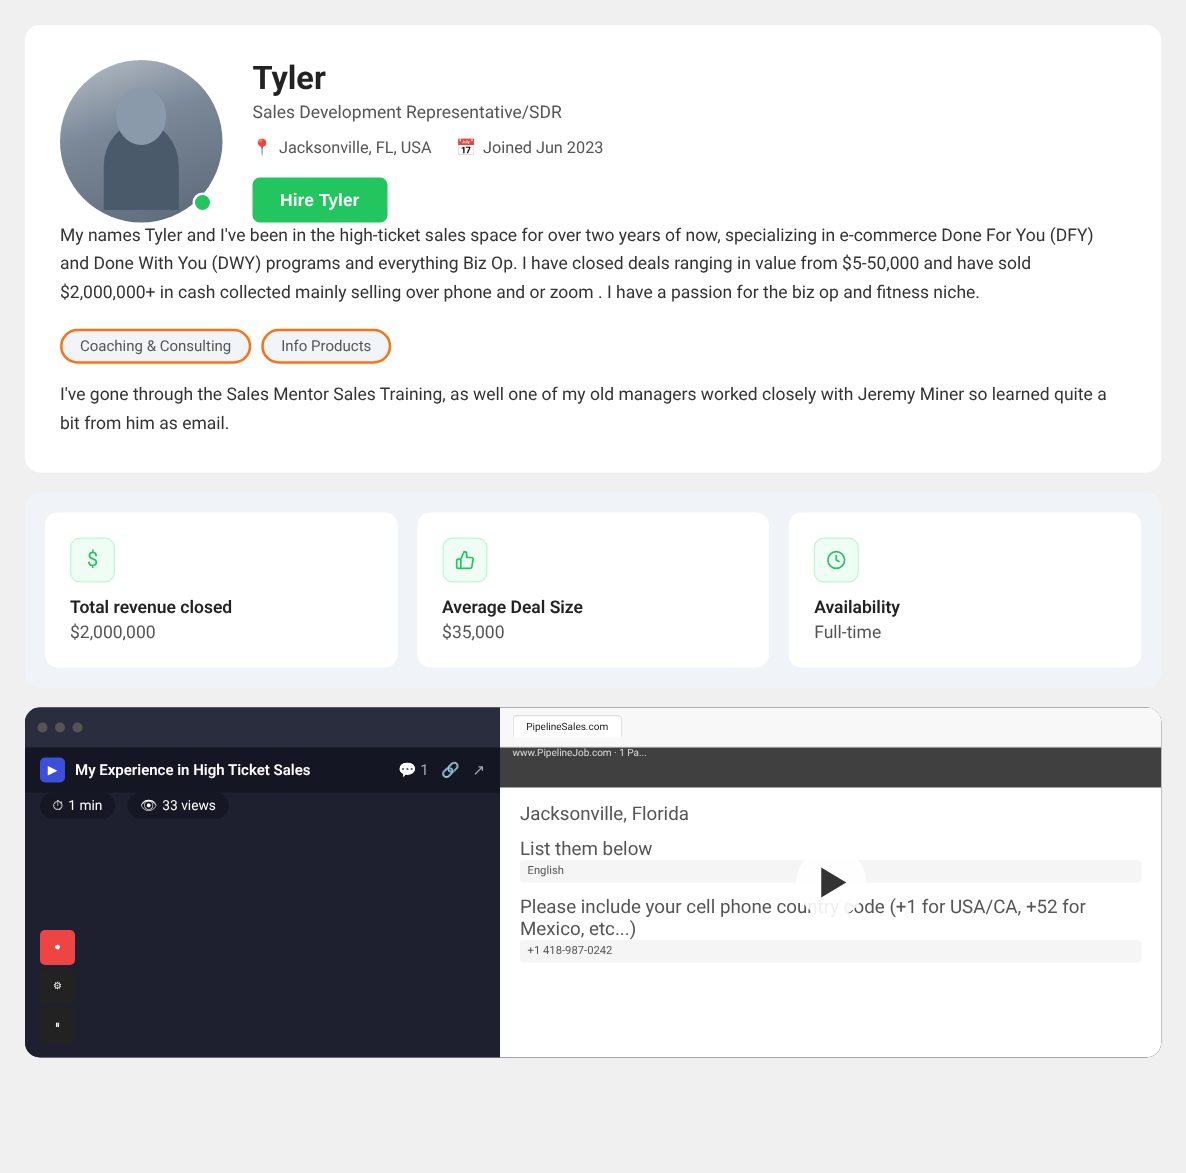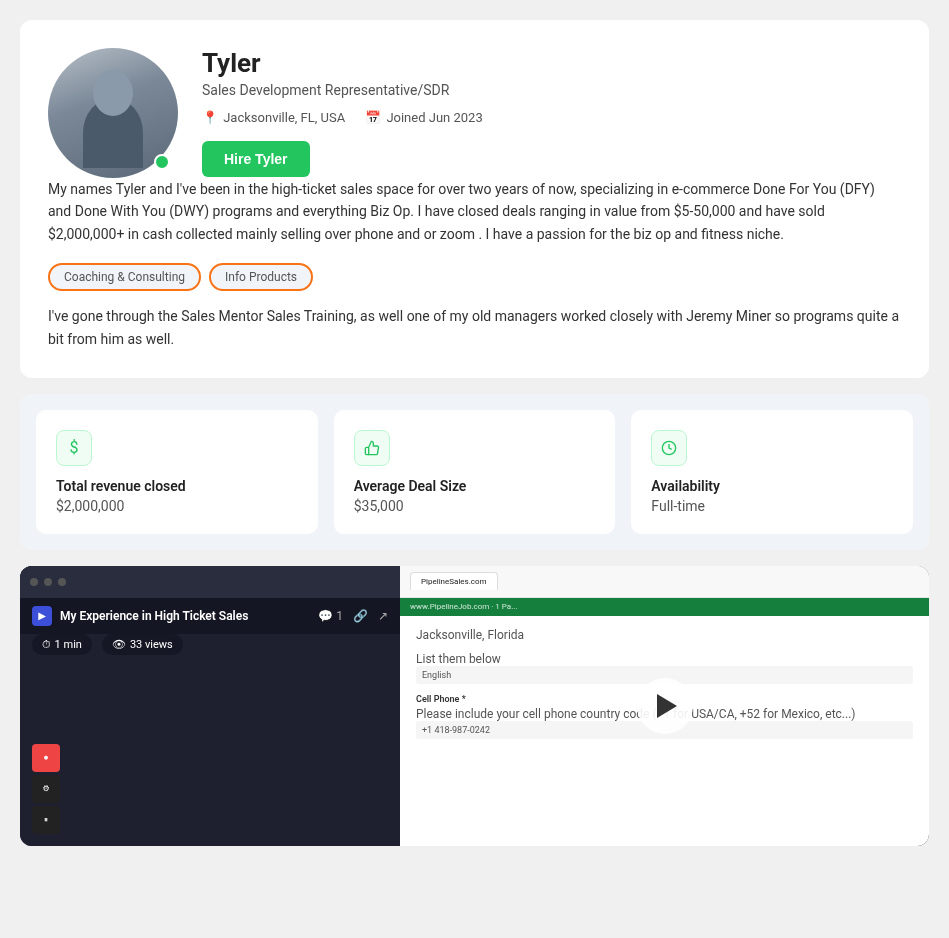--- a/index.html
+++ b/index.html
@@ -311,21 +311,21 @@
 
     .form-field-input {
       background: #f5f5f5;
       border-radius: 3px;
       padding: 4px 6px;
       font-size: 9px;
       color: #555;
     }
 
     .form-field-value {
-      font-size: 12px;
+      font-size: 15px;
       color: #555;
     }
 
     .form-link {
       color: #2563eb;
       font-size: 9px;
     }
 
     .play-btn-overlay {
       position: absolute;
@@ -395,24 +395,23 @@
       border: 1px solid #ddd;
       border-bottom: none;
     }
 
     .browser-tab.active {
       background: #fff;
       color: #222;
     }
 
     .form-top-bar {
-      background: #15803d;
-      height: 18px;
-      display: flex;
-      align-items: center;
+      background: #404040;
+      height: 32px;
+      display: flex;
       padding: 0 10px;
     }
 
     .form-top-url {
       font-size: 8px;
       color: rgba(255,255,255,0.8);
     }
   </style>
 </head>
 <body>
@@ -440,21 +439,21 @@
     </div>
   </div>
 
   <div class="bio-text">My names Tyler and I've been in the high-ticket sales space for over two years of now, specializing in e-commerce Done For You (DFY) and Done With You (DWY) programs and everything Biz Op. I have closed deals ranging in value from $5-50,000 and have sold $2,000,000+ in cash collected mainly selling over phone and or zoom . I have a passion for the biz op and fitness niche.</div>
 
   <div class="tags">
     <span class="tag">Coaching &amp; Consulting</span>
     <span class="tag">Info Products</span>
   </div>
 
-  <div class="training-text">I've gone through the Sales Mentor Sales Training, as well one of my old managers worked closely with Jeremy Miner so programs quite a bit from him as well.</div>
+  <div class="training-text">I've gone through the Sales Mentor Sales Training, as well one of my old managers worked closely with Jeremy Miner so learned quite a bit from him as email.</div>
 </div>
 
 <div class="stats-container">
   <div class="stat-card">
     <div class="stat-icon">$</div>
     <div class="stat-label">Total revenue closed</div>
     <div class="stat-value">$2,000,000</div>
   </div>
   <div class="stat-card">
     <div class="stat-icon">
@@ -525,21 +524,20 @@
       </div>
       <div class="form-content">
         <div class="form-field">
           <div class="form-field-value">Jacksonville, Florida</div>
         </div>
         <div class="form-field">
           <div class="form-field-value">List them below</div>
           <div class="form-field-input">English</div>
         </div>
         <div class="form-field">
-          <div class="form-field-label">Cell Phone *</div>
           <div class="form-field-value">Please include your cell phone country code (+1 for USA/CA, +52 for Mexico, etc...)</div>
           <div class="form-field-input">+1 418-987-0242</div>
         </div>
       </div>
 
       <div class="play-btn-overlay">
         <div class="play-triangle"></div>
       </div>
     </div>
   </div>

